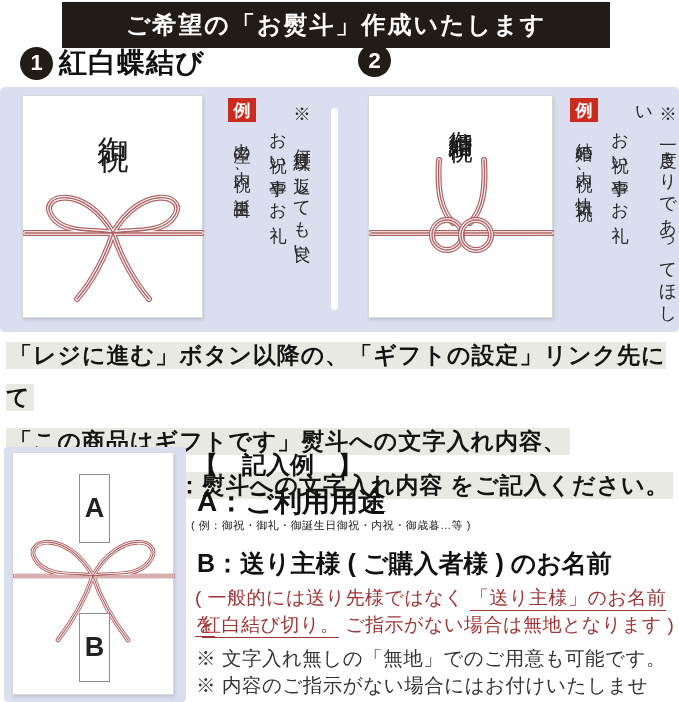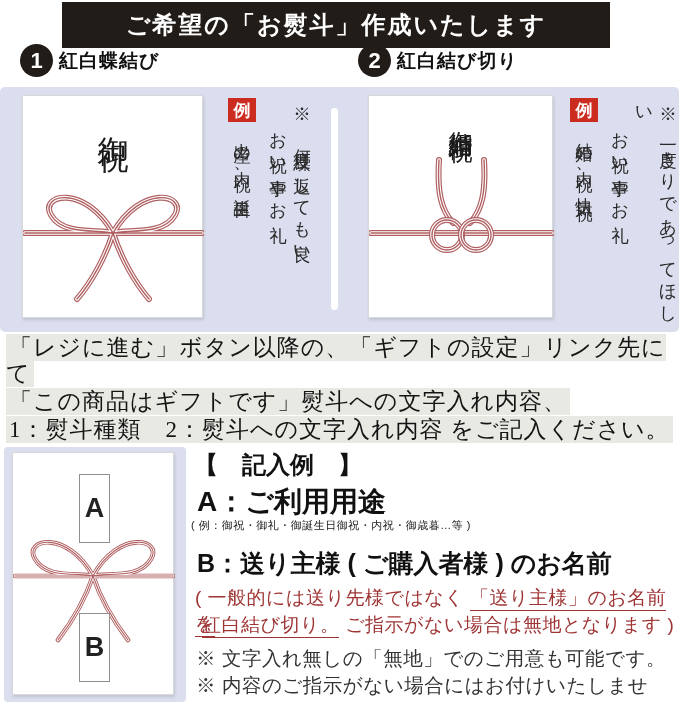--- a/index.html
+++ b/index.html
@@ -18,21 +18,21 @@
     font-size:24px; letter-spacing:2px; font-weight:bold;
   }
 
   
   .section-label { position:absolute; top:44px; display:flex; align-items:center; gap:6px; }
   .num-circle {
     width:33px; height:33px; border-radius:50%; background:#221c18; color:#fff;
     display:flex; align-items:center; justify-content:center;
     font-size:22px; font-weight:bold; flex:0 0 auto;
   }
-  .section-label .lbl { font-size:19px; font-weight:bold; color:#111; letter-spacing:1px; }
+  .section-label .lbl { font-size:28px; font-weight:bold; color:#111; letter-spacing:1px; }
 
   
   .noshi-panel {
     position:absolute; left:0; top:87px; width:679px; height:245px;
     background:#dbdeee; border-radius:5px;
   }
   .divider {
     position:absolute; left:331px; top:21px; width:7px; height:202px;
     background:#ffffff; border-radius:4px;
   }
@@ -67,21 +67,21 @@
     font-size:17px; font-weight:bold;
   }
   .example-text { font-size:17px; letter-spacing:3px; color:#2a2a2a; }
   .note-col { position:absolute; top:7px; font-size:17.5px; letter-spacing:2px; color:#2a2a2a; }
   .note-col .line2 { margin-top:26px; }
   .ex1 { left:228px; } .ex2 { left:570px; }
   .n1 { left:266px; } .n2 { left:608px; }
 
   
   .instructions { position:absolute; left:6px; top:336px; }
-  .instructions .line { margin-bottom:2px; line-height:24px; }
+  .instructions .line { margin-bottom:2px; line-height:40px;font-weight:bold; }
   .instructions .hl {
     background:#e9e9e4; color:#141414; font-size:23px; letter-spacing:1px;
     padding:1px 3px;
   }
 
   
   .sample-panel {
     position:absolute; left:4px; top:447px; width:182px; height:255px;
     background:#dbdeee; border-radius:4px;
   }
@@ -115,21 +115,20 @@
 <div id="stage">
 
   <div class="title-bar serif">ご希望の「お熨斗」作成いたします</div>
 
   <div class="section-label" style="left:20px;">
     <span class="num-circle">1</span>
     <span class="lbl">紅白蝶結び</span>
   </div>
   <div class="section-label" style="left:358px;">
     <span class="num-circle">2</span>
-    <span class="lbl">紅白結び切り</span>
   </div>
 
   <div class="noshi-panel">
 
     <div class="noshi-card card-1">
       <svg class="knot-svg" width="181" height="223" viewBox="0 0 181 223">
         <defs>
           <path id="bow1" d="M2,137 H179 M90,137 C62,88 16,98 28,119 C40,140 76,133 90,137 M90,137 C118,88 164,98 152,119 C140,140 104,133 90,137 M90,137 C82,162 68,187 54,203 M90,137 C98,162 112,187 126,203"></path>
         </defs>
         <use href="#bow1" class="cord-outer"></use>

